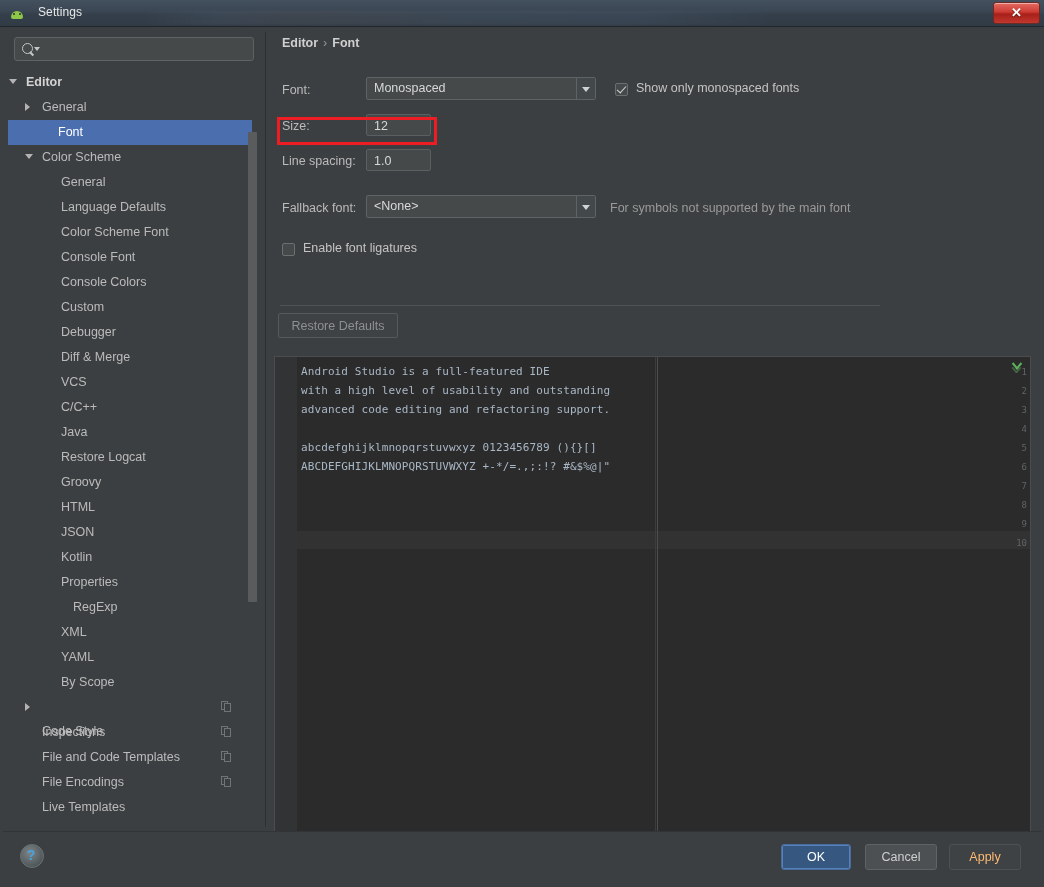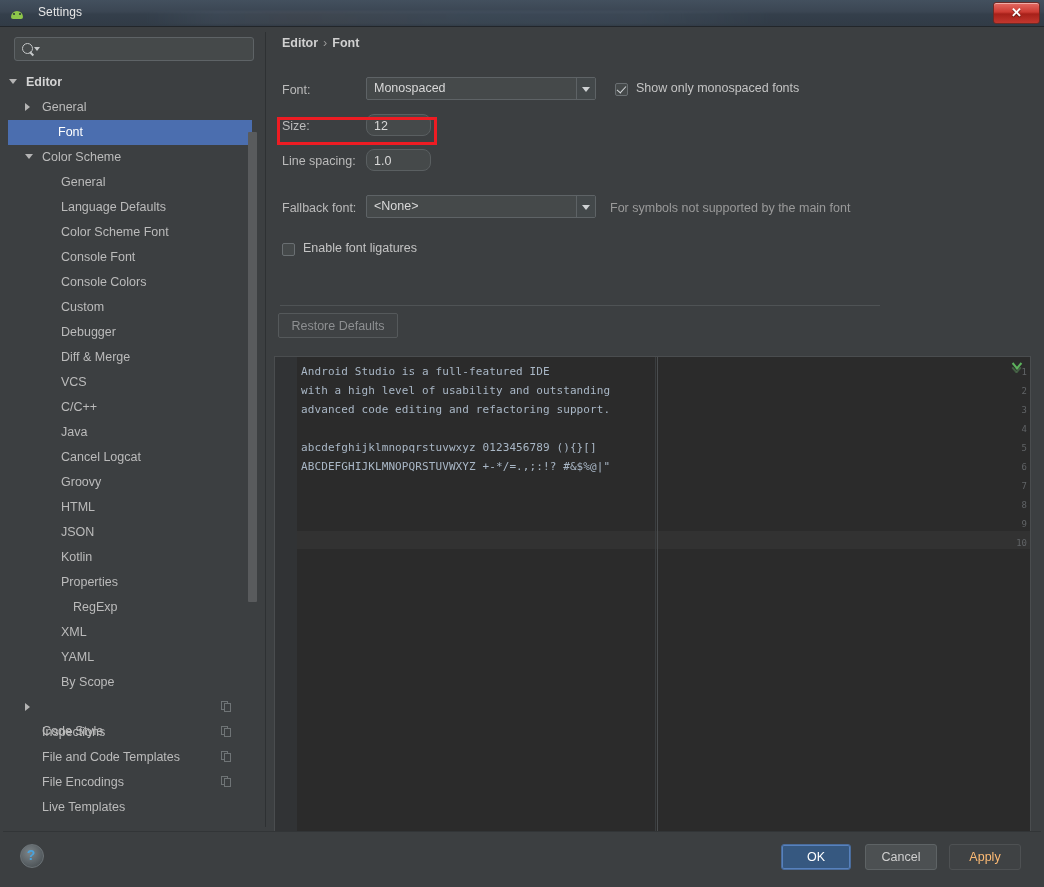--- a/index.html
+++ b/index.html
@@ -268,21 +268,21 @@
     left: 5px; top: 9px;
     width: 0; height: 0;
     border-left: 4.5px solid transparent;
     border-right: 4.5px solid transparent;
     border-top: 5px solid #cfd2d4;
   }
   .txtfield {
     position: absolute;
     background: #45494a;
     border: 1px solid #5a5f61;
-    border-radius: 8px;
+    border-radius: 2px;
     box-sizing: border-box;
     cursor: text;
   }
   .txtfield input {
     position: absolute;
     left: 5px; top: 1px;
     width: calc(100% - 10px); height: calc(100% - 2px);
     background: transparent;
     border: none; outline: none;
     color: #d8d8d8;
@@ -552,21 +552,21 @@
           <div class="tree-row">
             <span class="lbl" style="left: 53px;">VCS</span>
           </div>
           <div class="tree-row">
             <span class="lbl" style="left: 53px;">C/C++</span>
           </div>
           <div class="tree-row">
             <span class="lbl" style="left: 53px;">Java</span>
           </div>
           <div class="tree-row">
-            <span class="lbl" style="left: 53px;">Cancel Logcat</span>
+            <span class="lbl" style="left: 53px;">Restore Logcat</span>
           </div>
           <div class="tree-row">
             <span class="lbl" style="left: 53px;">Groovy</span>
           </div>
           <div class="tree-row">
             <span class="lbl" style="left: 53px;">HTML</span>
           </div>
           <div class="tree-row">
             <span class="lbl" style="left: 53px;">JSON</span>
           </div>

